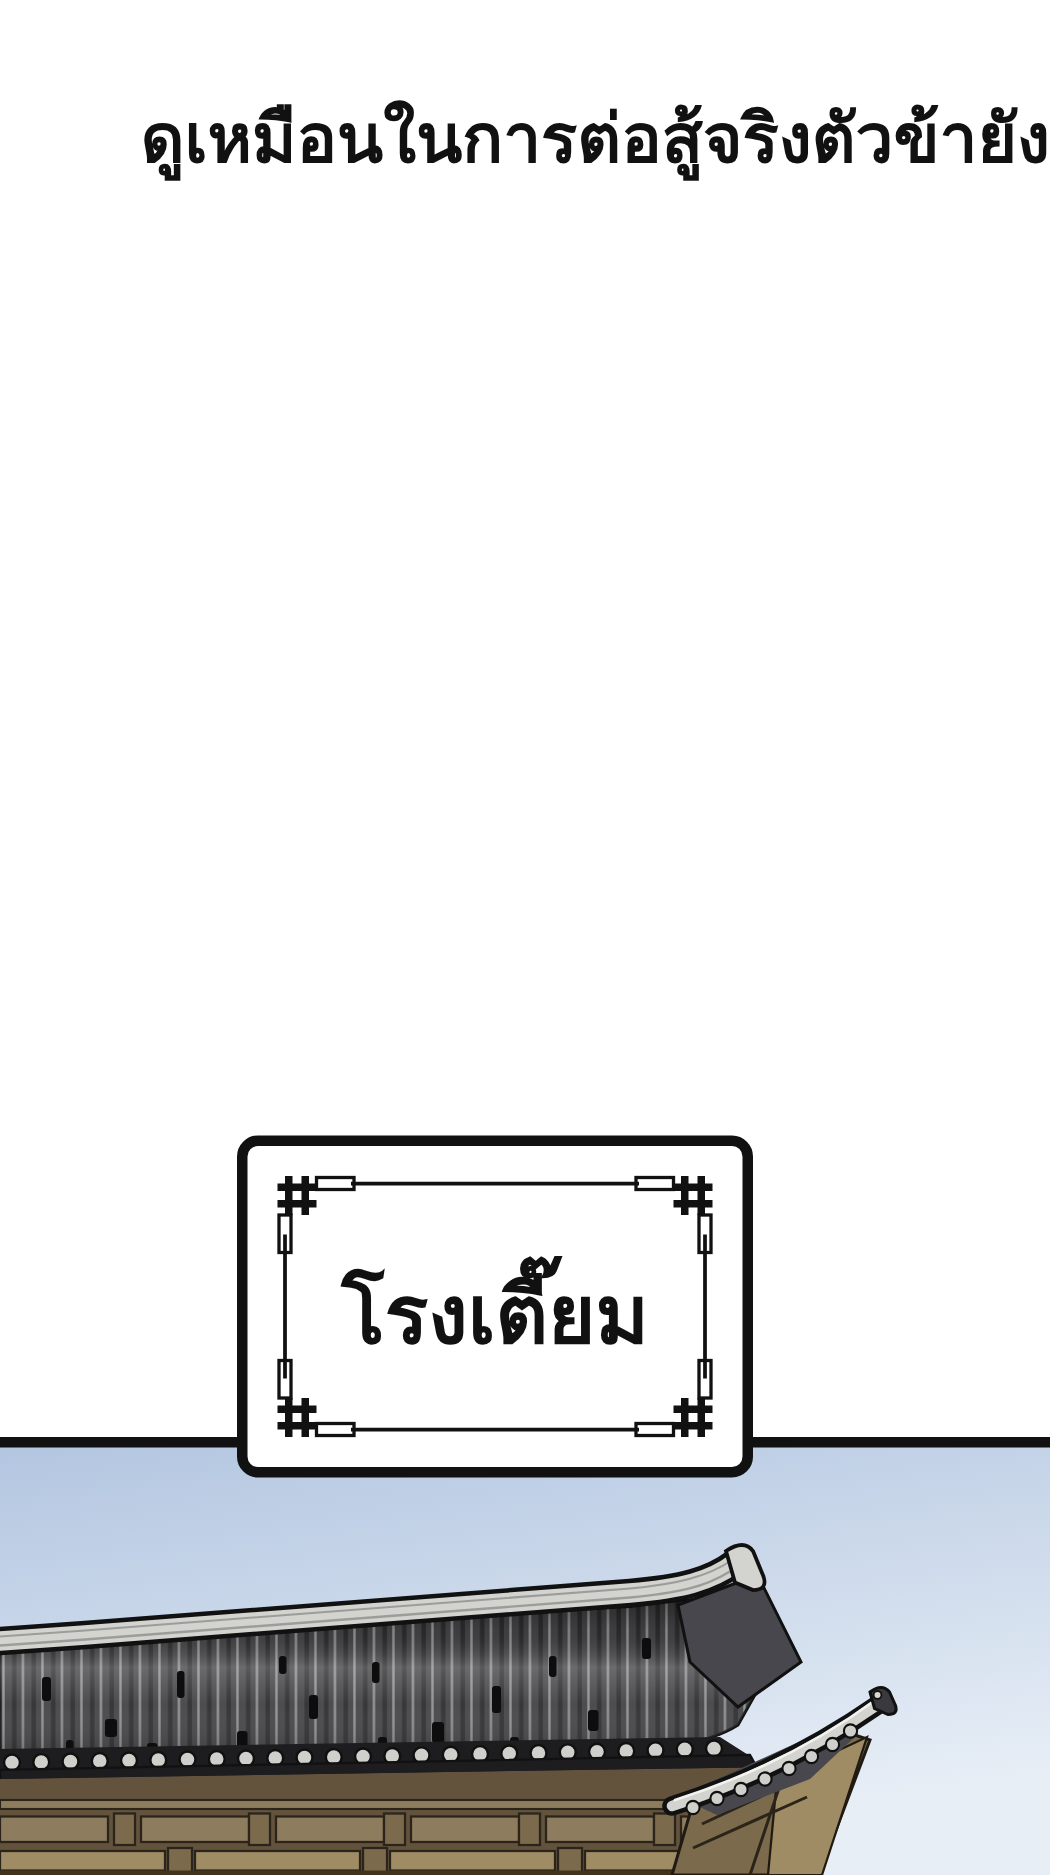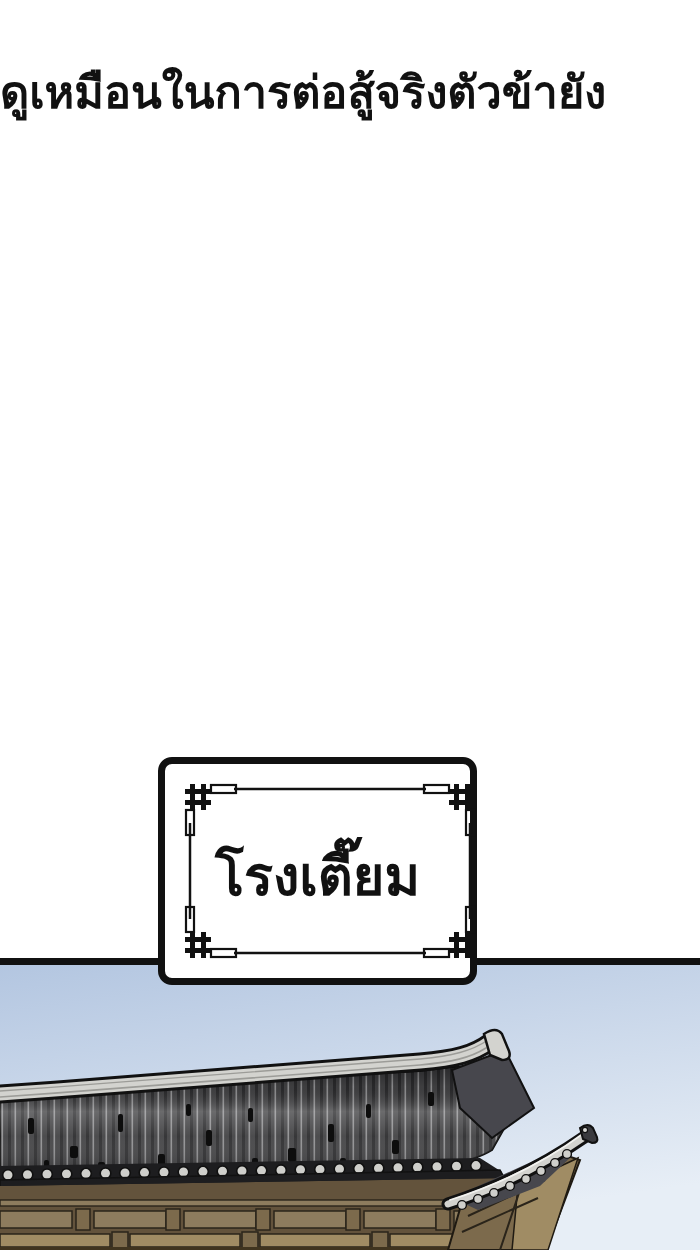--- a/index.html
+++ b/index.html
@@ -4,28 +4,28 @@
 <style>
   html,body{margin:0;padding:0;}
   body{
     width:700px;height:1250px;position:relative;overflow:hidden;
     background:#ffffff;
     font-family:"Liberation Sans","DejaVu Sans",sans-serif;
   }
   
   .narration{
     position:absolute;top:56px;left:0;width:700px;
-    text-align:left;color:var(--ink,#111);
+    text-align:right;color:var(--ink,#111);
     font-weight:bold;font-size:45px;line-height:74px;
     letter-spacing:0px;
   }
   .narration div{white-space:nowrap;}
   
   .sign{
-    position:absolute;left:158px;top:757px;width:319px;height:228px;
+    position:absolute;left:158px;top:757px;width:344px;height:228px;
     box-sizing:border-box;background:#ffffff;
     border:7px solid var(--ink,#111);border-radius:14px;
     z-index:3;display:flex;align-items:center;justify-content:center;
   }
   .sign-frame{position:absolute;left:7px;top:7px;width:316px;height:200px;}
   .sign-label{
     position:relative;z-index:2;color:var(--ink,#111);
     font-weight:bold;font-size:54px;padding-top:10px;
   }
   

